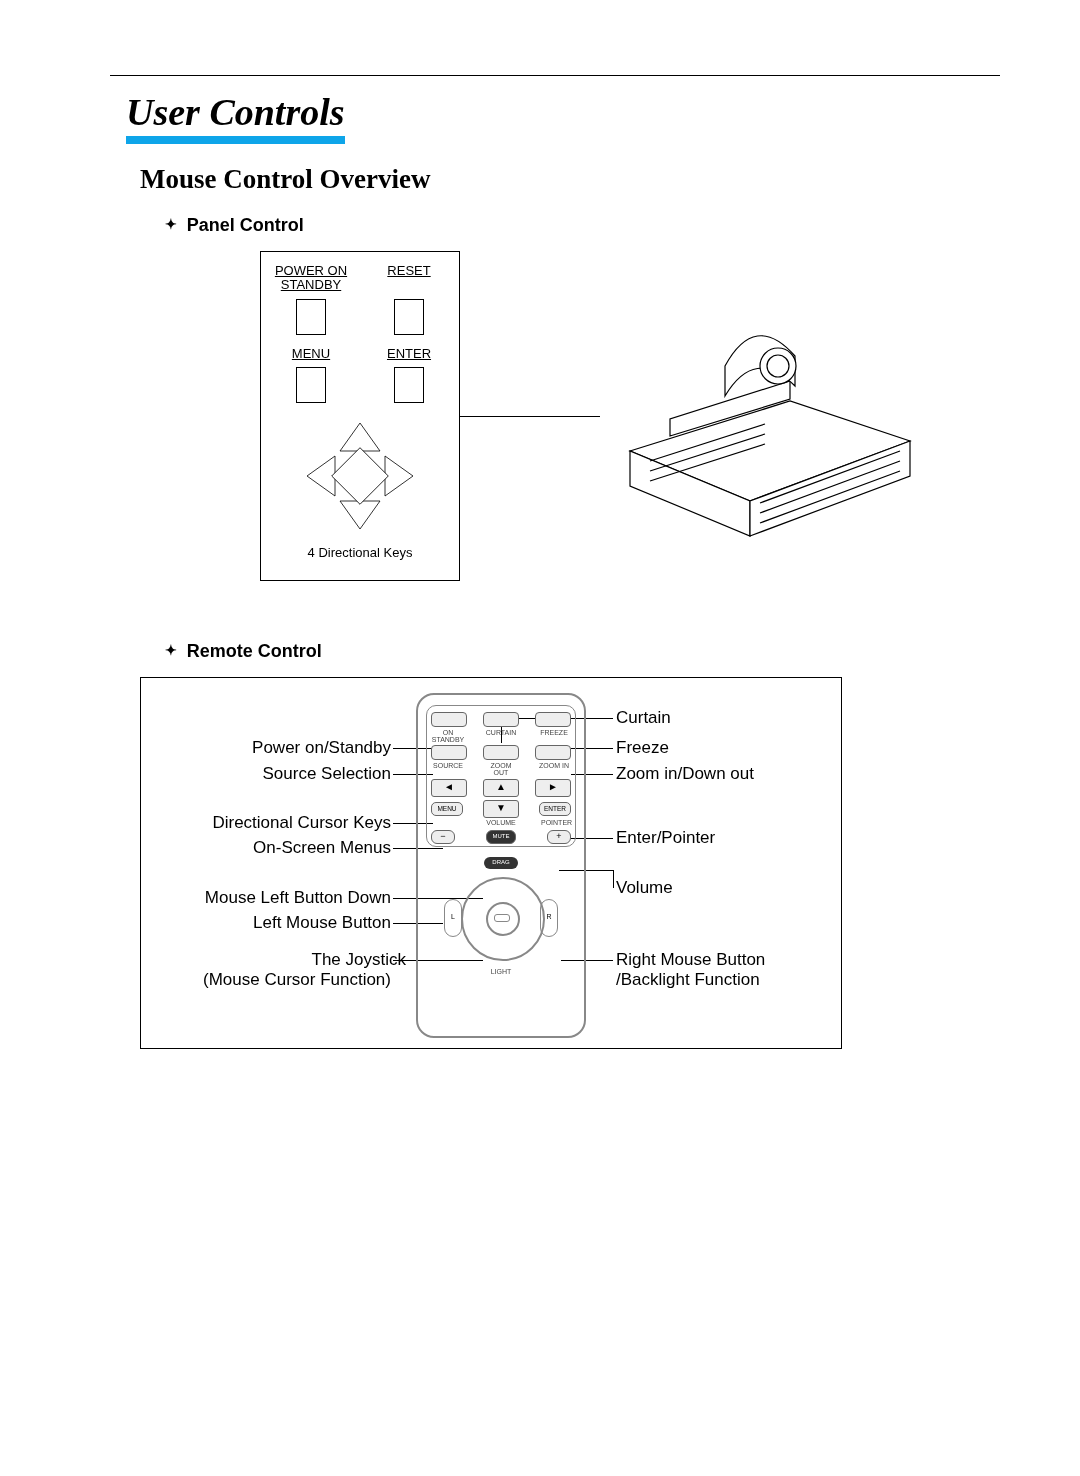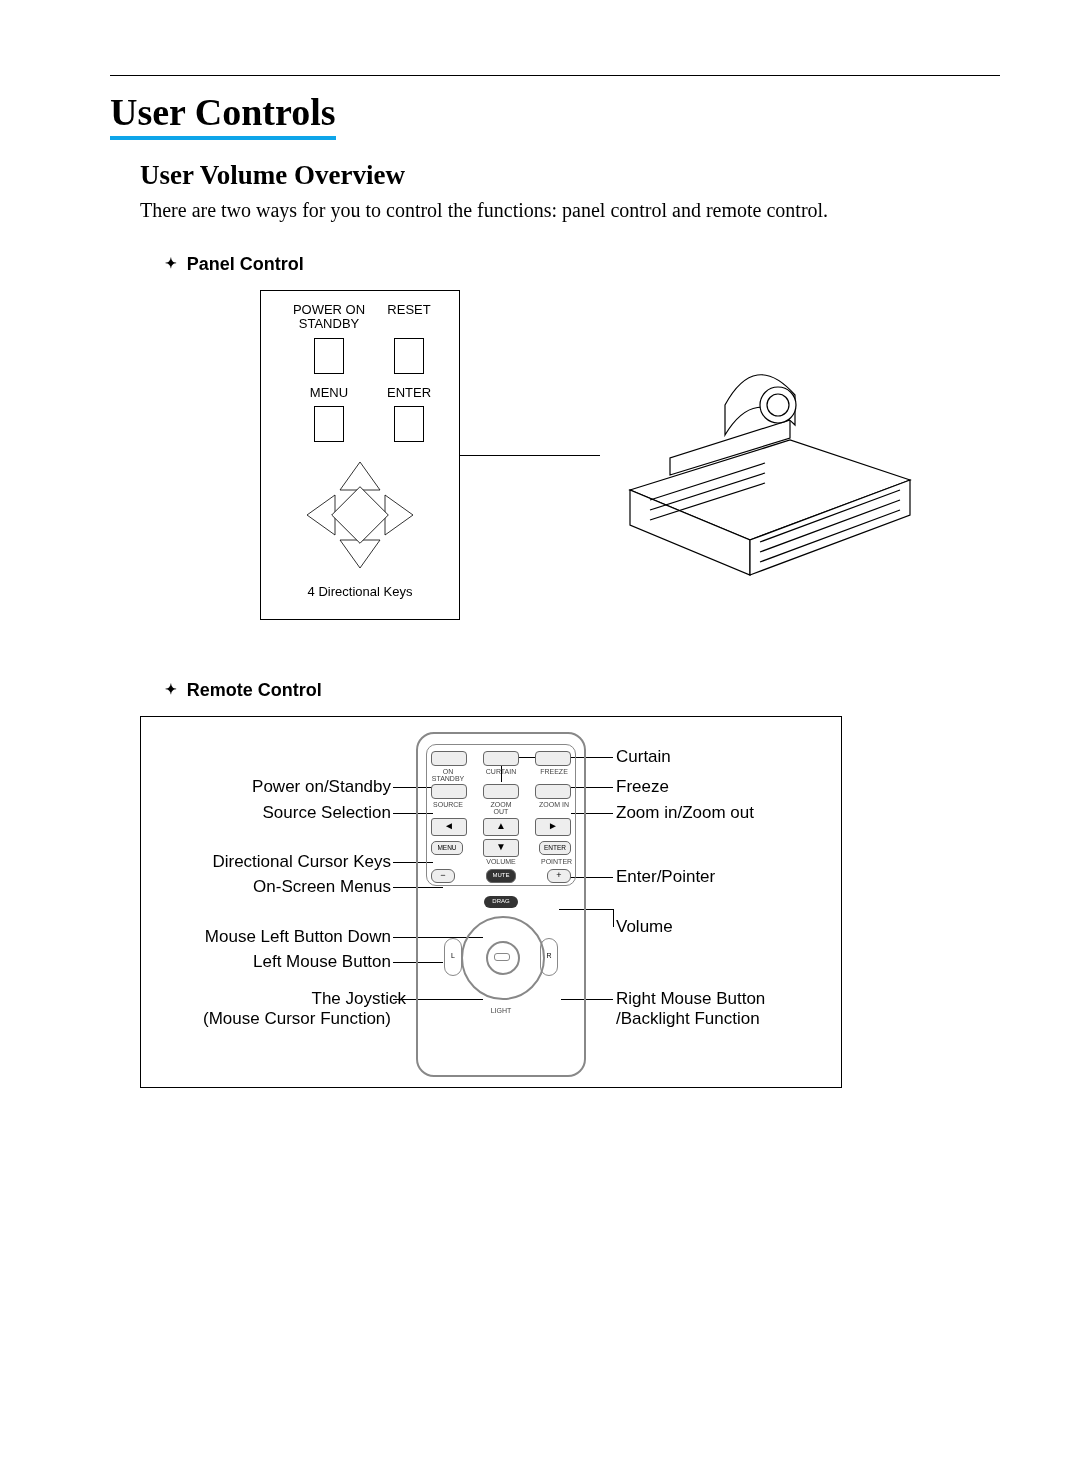--- a/index.html
+++ b/index.html
@@ -37,24 +37,25 @@
   .hr-top {
     border: none;
     border-top: 1px solid #000;
     margin: 0;
     position: absolute;
     left: 110px;
     right: 80px;
     top: 75px;
   }
   .title {
+    font-style: italic;
     font-weight: bold;
     font-size: 38px;
-    margin: 40px 0 5px 0;
-    border-bottom: 4px solid #0ea5e9;
+    margin: 40px 0 5px 16px;
+    border-bottom: 8px solid #0ea5e9;
     display: inline-block;
     padding-bottom: 2px;
   }
   .subtitle {
     font-weight: bold;
     font-size: 27px;
     margin: 15px 0 5px 30px;
   }
   .intro {
     font-size: 20px;
@@ -85,22 +86,23 @@
     height: 330px;
     position: absolute;
     left: 0;
     top: 0;
     box-sizing: border-box;
     padding: 12px 10px 8px 10px;
     font-family: Arial, sans-serif;
   }
   .panel-row {
     display: flex;
-    justify-content: flex-end;
+    justify-content: space-between;
     margin-bottom: 4px;
+    text-decoration: underline;
   }
   .panel-lbl {
     font-size: 13px;
     text-align: center;
     width: 80px;
     line-height: 1.1;
   }
   .panel-btn {
     width: 28px;
     height: 34px;
@@ -304,22 +306,21 @@
   }
 </style>
 </head>
 <body>
 
 <hr class="hr-top">
 <div class="page">
 
 
   <h1 class="title">User Controls</h1>
-  <div class="subtitle">User Volume Overview</div>
-  <div class="intro">There are two ways for you to control the functions: panel control and remote control.</div>
+  <div class="subtitle">Mouse Control Overview</div>
 
   <div class="section-h diamond">Panel Control</div>
 
   <div class="panel-wrap">
     <div class="panel-box">
       <div class="panel-row">
         <div class="panel-lbl">POWER ON STANDBY</div>
         <div class="panel-lbl">RESET</div>
       </div>
       <div class="panel-row">
@@ -392,21 +393,21 @@
     <div class="line" style="left:252px; top:245px; width:50px"></div>
     <div class="callout left" style="left:35px; top:272px; width:230px">The Joystick</div>
     <div class="callout left" style="left:20px; top:292px; width:230px">(Mouse Cursor Function)</div>
     <div class="line" style="left:252px; top:282px; width:90px"></div>
 
     <div class="callout" style="left:475px; top:30px">Curtain</div>
     <div class="line" style="left:360px; top:40px; width:112px"></div>
     <div class="line" style="left:360px; top:40px; width:0; height:25px; border-left:0.8px solid #000; border-top:none"></div>
     <div class="callout" style="left:475px; top:60px">Freeze</div>
     <div class="line" style="left:430px; top:70px; width:42px"></div>
-    <div class="callout" style="left:475px; top:86px">Zoom in/Zoom out</div>
+    <div class="callout" style="left:475px; top:86px">Zoom in/Down out</div>
     <div class="line" style="left:430px; top:96px; width:42px"></div>
     <div class="callout" style="left:475px; top:150px">Enter/Pointer</div>
     <div class="line" style="left:425px; top:160px; width:47px"></div>
     <div class="callout" style="left:475px; top:200px">Volume</div>
     <div class="line" style="left:418px; top:192px; width:54px"></div>
     <div class="line" style="left:472px; top:192px; width:0; height:18px; border-left:0.8px solid #000; border-top:none"></div>
     <div class="callout" style="left:475px; top:272px">Right Mouse Button</div>
     <div class="callout" style="left:475px; top:292px">/Backlight Function</div>
     <div class="line" style="left:420px; top:282px; width:52px"></div>
 

